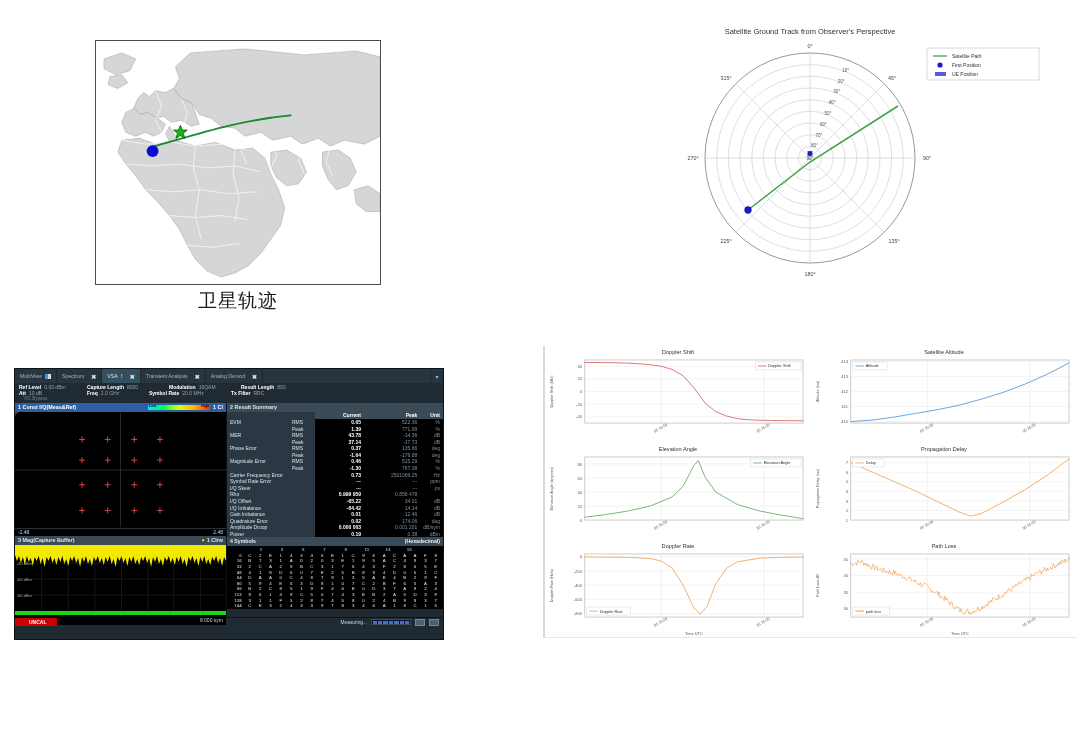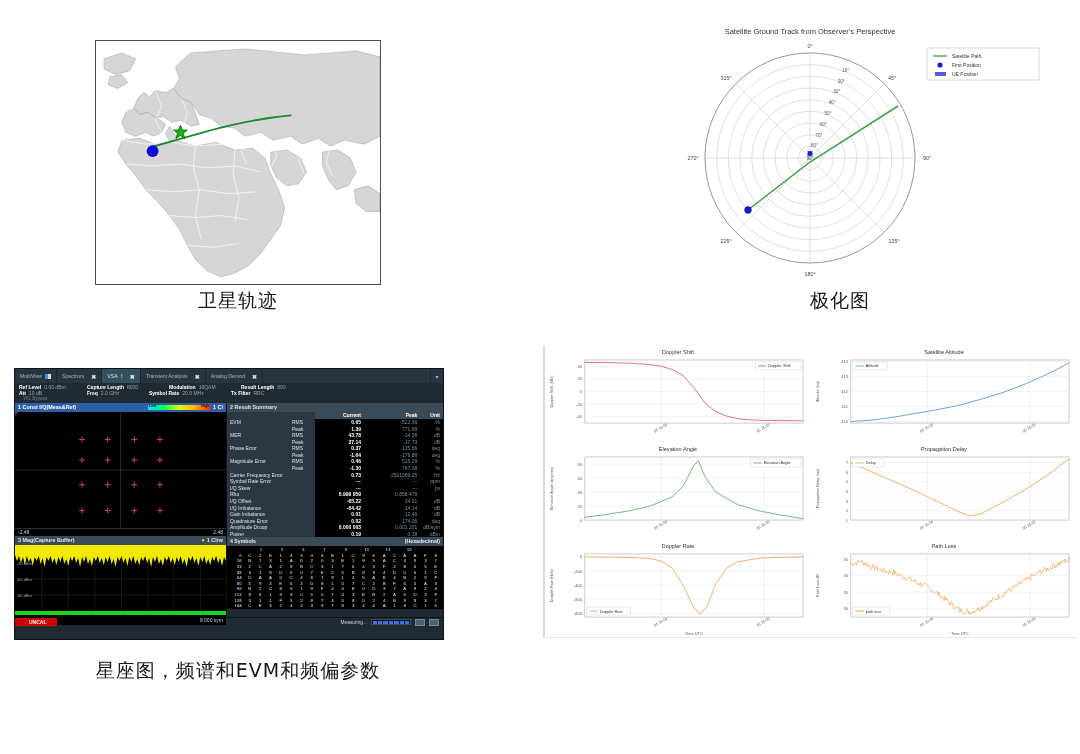--- a/index.html
+++ b/index.html
@@ -281,21 +281,20 @@
           <rect x="0" y="0" width="112" height="32" fill="#ffffff" stroke="#bfbfbf" stroke-width="0.6"></rect>
           <line x1="6" y1="8" x2="20" y2="8" stroke="#3aa34a" stroke-width="1.3"></line>
           <text x="25" y="10" font-size="5" fill="#333" font-family="Liberation Sans, sans-serif">Satellite Path</text>
           <circle cx="13" cy="17" r="2.6" fill="#1a1ad0"></circle>
           <text x="25" y="19" font-size="5" fill="#333" font-family="Liberation Sans, sans-serif">First Position</text>
           <rect x="8" y="24" width="11" height="4" fill="#5a5ae0"></rect>
           <text x="25" y="28" font-size="5" fill="#333" font-family="Liberation Sans, sans-serif">UE Position</text>
         </g>
       </svg>
     </div>
-    <div class="caption" id="polar-caption">极化图</div>
   </div>
 
   <div class="quad" id="vsa-quad">
     <div class="vsa">
 
       <div class="vsa-tabbar">
         <div class="vsa-tab">
           <span>MultiView</span>
           <span class="mini-icon"></span>
         </div>
@@ -873,21 +872,20 @@
               <i></i>
               <i></i>
               <i></i>
               <i></i>
           </span>
           <span class="mini-btn"></span>
           <span class="mini-btn"></span>
         </span>
       </div>
     </div>
-    <div class="caption" id="vsa-caption">星座图，频谱和EVM和频偏参数</div>
   </div>
 
   <div class="quad" id="charts-quad">
     <div class="charts" id="charts-grid">
         <div class="mini-chart">
           <svg viewBox="0 0 267 97.3">
             <rect width="267" height="97.3" fill="#ffffff"></rect>
             <text x="133.5" y="8" text-anchor="middle" font-size="5.6" fill="#333" font-family="Liberation Sans, sans-serif">Doppler Shift</text>
             <rect x="40" y="14" width="219" height="63.3" fill="none" stroke="#999" stroke-width="0.5"></rect>
             <line x1="40" y1="70.97" x2="259" y2="70.97" stroke="#e3e3e3" stroke-width="0.4"></line>

